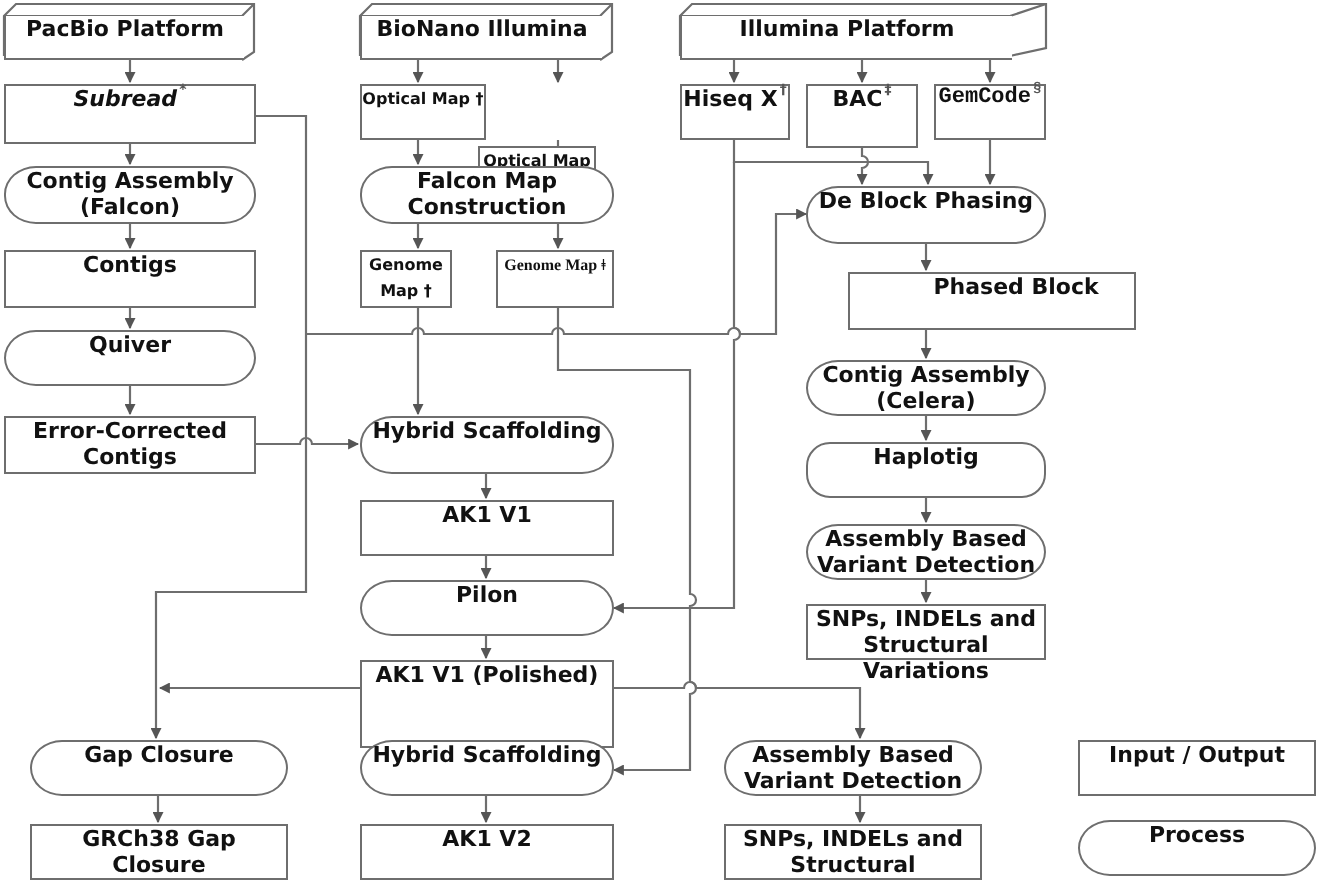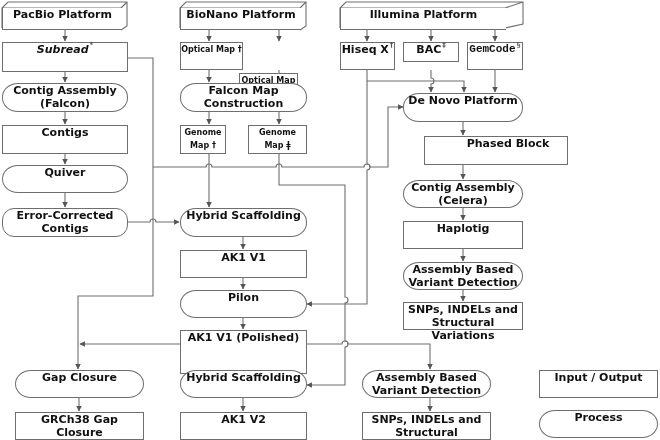--- a/index.html
+++ b/index.html
@@ -78,81 +78,81 @@
     <path d="M306,344 L342,344 A3,3 0 0 1 348,344 L430,344 L430,369" marker-end="url(#ah)"></path>
     <path d="M79,398 L79,411" marker-end="url(#ah)"></path>
     <path d="M430,398 L430,411" marker-end="url(#ah)"></path>
   </g>
 </svg>
 
 <div class="node plat" style="left:2px;top:8px;width:120px;height:22px;">
     <span>PacBio Platform</span>
   </div>
 <div class="node plat" style="left:180px;top:8px;width:121px;height:22px;">
-    <span>BioNano Platform</span>
+    <span>BioNano Illumina</span>
   </div>
 <div class="node plat" style="left:340px;top:8px;width:166px;height:22px;">
     <span>Illumina Platform</span>
   </div>
 
 <div class="node" style="left:2px;top:42px;width:126px;height:30px;font-style:italic;">
     <span>Subread</span>
     <sup>*</sup>
   </div>
 <div class="node pill" style="left:2px;top:83px;width:126px;height:29px;">
     <span>Contig Assembly (Falcon)</span>
   </div>
 <div class="node" style="left:2px;top:125px;width:126px;height:29px;">
     <span>Contigs</span>
   </div>
 <div class="node pill" style="left:2px;top:165px;width:126px;height:28px;">
     <span>Quiver</span>
   </div>
-<div class="node" style="left:2px;top:208px;width:126px;height:29px;border-radius:12px;">
+<div class="node" style="left:2px;top:208px;width:126px;height:29px;">
     <span>Error-Corrected Contigs</span>
   </div>
 
 <div class="node small" style="left:180px;top:42px;width:63px;height:28px;">
     <span>Optical Map †</span>
   </div>
 <div class="node small" style="left:239px;top:41px;width:59px;height:28px;margin-top:32px;">
     <span>Optical Map ǂ</span>
   </div>
 <div class="node pill" style="left:180px;top:83px;width:127px;height:29px;">
     <span>Falcon Map Construction</span>
   </div>
 <div class="node small" style="left:180px;top:125px;width:46px;height:29px;">
     <span>Genome Map †</span>
   </div>
-<div class="node small" style="left:248px;top:125px;width:59px;height:29px;">
+<div class="node small" style="left:248px;top:125px;width:59px;height:29px;font-family:Liberation Serif, serif;">
     <span>Genome Map ǂ</span>
   </div>
 
 <div class="node" style="left:340px;top:42px;width:55px;height:28px;">
     <span>Hiseq X</span>
     <sup>†</sup>
   </div>
-<div class="node" style="left:403px;top:42px;width:56px;height:20px;">
+<div class="node" style="left:403px;top:42px;width:56px;height:32px;">
     <span>BAC</span>
     <sup>‡</sup>
   </div>
 <div class="node" style="left:467px;top:42px;width:56px;height:28px;font-family:Liberation Mono, monospace;">
     <span>GemCode</span>
     <sup>§</sup>
   </div>
 <div class="node pill" style="left:403px;top:93px;width:120px;height:29px;">
-    <span>De Novo Platform</span>
+    <span>De Block Phasing</span>
   </div>
 <div class="node" style="left:424px;top:136px;width:144px;height:29px;padding-left:24px;">
     <span>Phased Block</span>
   </div>
 <div class="node pill" style="left:403px;top:180px;width:120px;height:28px;">
     <span>Contig Assembly (Celera)</span>
   </div>
-<div class="node" style="left:403px;top:221px;width:120px;height:28px;">
+<div class="node" style="left:403px;top:221px;width:120px;height:28px;border-radius:12px;">
     <span>Haplotig</span>
   </div>
 <div class="node pill" style="left:403px;top:262px;width:120px;height:28px;">
     <span>Assembly Based Variant Detection</span>
   </div>
 <div class="node" style="left:403px;top:302px;width:120px;height:28px;">
     <span>SNPs, INDELs and Structural Variations</span>
   </div>
 
 <div class="node pill" style="left:180px;top:208px;width:127px;height:29px;">

